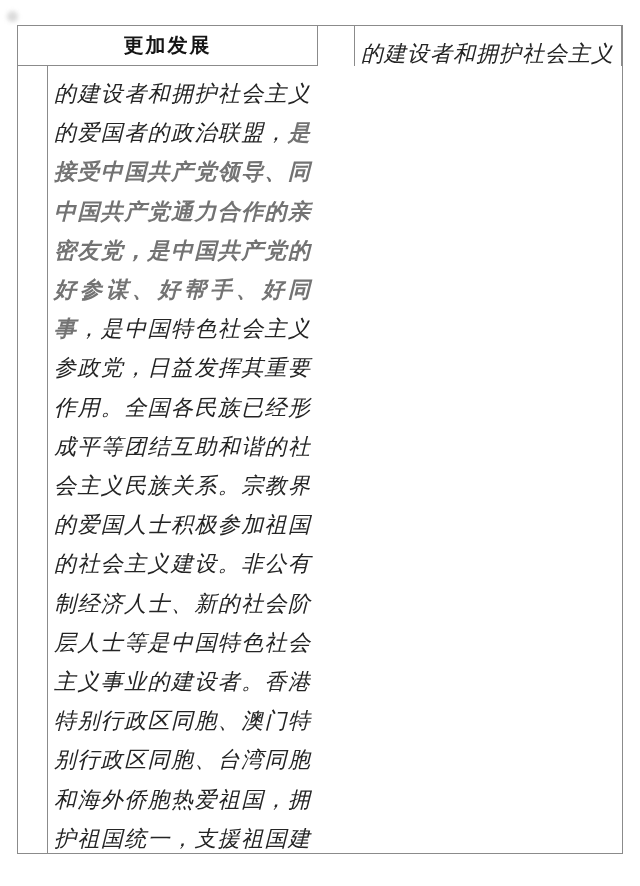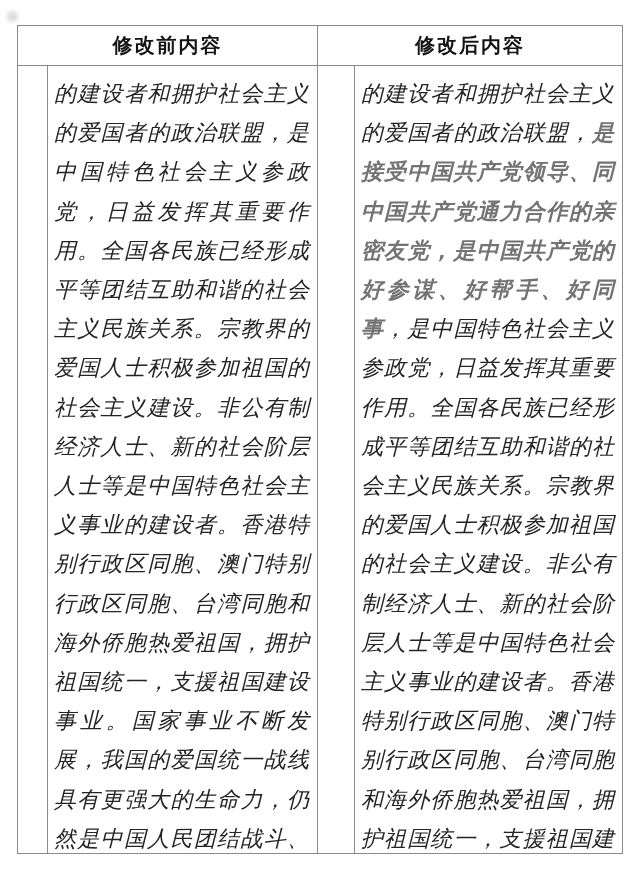--- a/index.html
+++ b/index.html
@@ -58,21 +58,20 @@
     font-weight: bold;
     color: #737373;
   }
 </style>
 </head>
 <body>
 
 <div class="scan-artifact"></div>
 
 <div class="cmp-table">
-  <div class="hcell hcell-before">修改前内容</div>
-  <div class="hcell hcell-after">修改后内容</div>
+  <div class="hcell hcell-before">更加发展</div>
 
   <div class="gutter"></div>
   <div class="textcell textcell-before"><span>的建设者和拥护社会主义的爱国者的政治联盟，是中国特色社会主义参政党，日益发挥其重要作用。全国各民族已经形成平等团结互助和谐的社会主义民族关系。宗教界的爱国人士积极参加祖国的社会主义建设。非公有制经济人士、新的社会阶层人士等是中国特色社会主义事业的建设者。香港特别行政区同胞、澳门特别行政区同胞、台湾同胞和海外侨胞热爱祖国，拥护祖国统一，支援祖国建设事业。国家事业不断发展，我国的爱国统一战线具有更强大的生命力，仍然是中国人民团结战斗、建设祖国和统一祖国的一个重要法宝，它将更加巩固，更加发展。</span></div>
 
   <div class="gutter"></div>
   <div class="textcell textcell-after"><span>的建设者和拥护社会主义的爱国者的政治联盟，</span><span class="seg-bold">是接受中国共产党领导、同中国共产党通力合作的亲密友党，是中国共产党的好参谋、好帮手、好同事</span><span>，是中国特色社会主义参政党，日益发挥其重要作用。全国各民族已经形成平等团结互助和谐的社会主义民族关系。宗教界的爱国人士积极参加祖国的社会主义建设。非公有制经济人士、新的社会阶层人士等是中国特色社会主义事业的建设者。香港特别行政区同胞、澳门特别行政区同胞、台湾同胞和海外侨胞热爱祖国，拥护祖国统一，支援祖国建设事业。国家事业不断发展，我国的爱国统一战线具有更强大的生命力，仍然是中国人民团结</span><span class="seg-bold">奋</span><span>斗、建设祖国和统一祖国的一</span></div>
 </div>
 
 </body></html>

